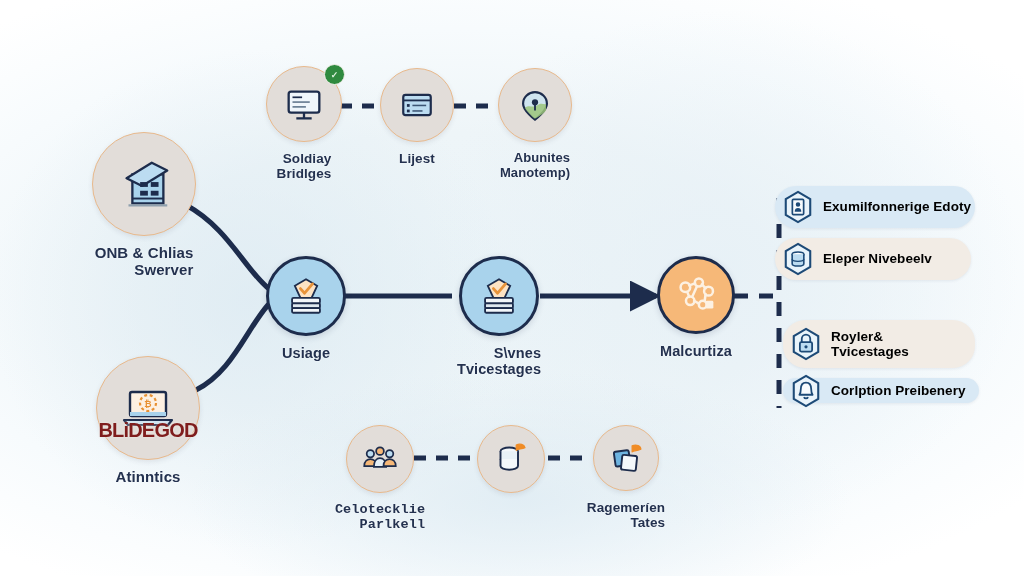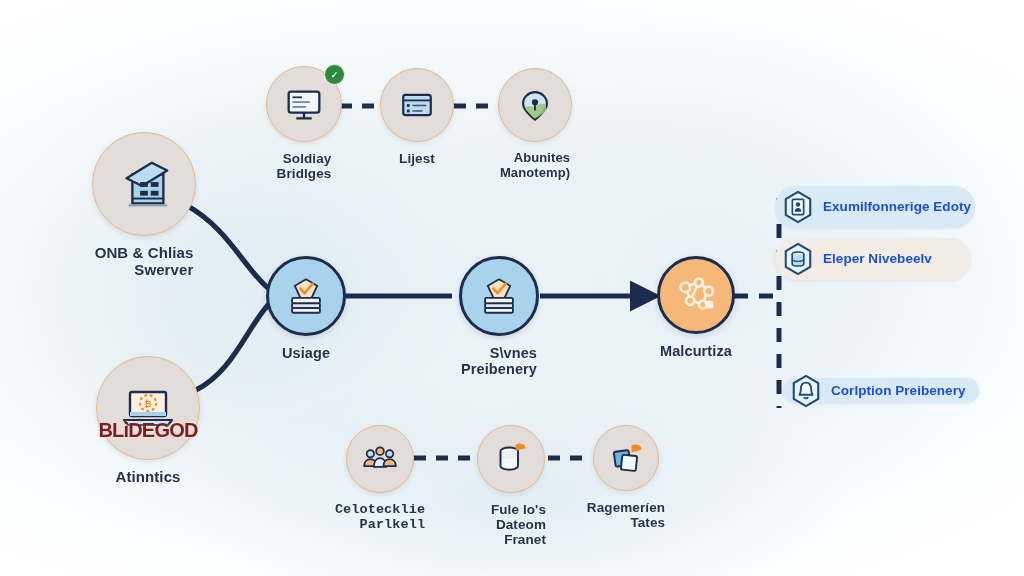--- a/index.html
+++ b/index.html
@@ -112,21 +112,21 @@
   .pill .pill-icon {
     flex: 0 0 auto;
     width: 34px;
     height: 36px;
     margin-right: 8px;
     display: flex;
     align-items: center;
     justify-content: center;
   }
   .pill .pill-label {
-    color: #1d4ed8;
+    color: #000000;
     font-size: 13.5px;
     font-weight: 700;
     line-height: 1.14;
     white-space: pre-line;
     letter-spacing: .05px;
   }
 </style>
 </head>
 <body>
 
@@ -265,21 +265,21 @@
     <div class="disc blue" style="width:80px; height:80px;">
       <svg width="52" height="52" viewBox="0 0 56 56">
         <path d="M28 10 L40 17 L34 30 L22 30 L16 17 Z" fill="#fde3c4" stroke="#1d2c4c" stroke-width="2"></path>
         <path d="M22 20 L26.5 25 L35 15" fill="none" stroke="#e8933a" stroke-width="3" stroke-linecap="round" stroke-linejoin="round"></path>
         <rect x="13" y="30" width="30" height="6" rx="1.6" fill="#f2f6fa" stroke="#1d2c4c" stroke-width="2"></rect>
         <rect x="13" y="36" width="30" height="5" rx="1.2" fill="#dfe8ef" stroke="#1d2c4c" stroke-width="2"></rect>
         <rect x="13" y="41" width="30" height="5" rx="1.2" fill="#f2f6fa" stroke="#1d2c4c" stroke-width="2"></rect>
       </svg>
     </div>
     <div class="node-label" style="font-size:14.5px;">S\vnes
-Preibenery</div>
+Tvicestages</div>
   </div>
 
   <div class="node" style="left:657px; top:256px; width:78px;">
     <div class="disc orange" style="width:78px; height:78px;">
       <svg width="54" height="54" viewBox="0 0 56 56">
         <g fill="none" stroke="#fdf1e2" stroke-width="2.6" stroke-linecap="round">
           <circle cx="17" cy="20" r="5"></circle>
           <circle cx="31" cy="15" r="4.2"></circle>
           <circle cx="41" cy="24" r="4.6"></circle>
           <circle cx="22" cy="34" r="4.4"></circle>
@@ -314,22 +314,20 @@
 
   <div class="node" style="left:476px; top:425px; width:70px;">
     <div class="disc beige" style="width:68px; height:68px;">
       <svg width="42" height="42" viewBox="0 0 48 48">
         <ellipse cx="22" cy="15" rx="10" ry="4.2" fill="#f4f8fb" stroke="#1d2c4c" stroke-width="2.2"></ellipse>
         <path d="M12 15 L12 24 A10 4.2 0 0 0 32 24 L32 15" fill="#e8f1f7" stroke="#1d2c4c" stroke-width="2.2"></path>
         <path d="M12 24 L12 32 A10 4.2 0 0 0 32 32 L32 24" fill="#f4f8fb" stroke="#1d2c4c" stroke-width="2.2"></path>
         <path d="M30 8 C34 6 39 7 40 11 C36 13 32 12 30 14 Z" fill="#f08c26" stroke="#f08c26" stroke-width="1.4" stroke-linejoin="round"></path>
       </svg>
     </div>
-    <div class="node-label" style="font-size:13.5px;">Fule lo's Dateom
-Franet</div>
   </div>
 
   <div class="node" style="left:592px; top:425px; width:68px;">
     <div class="disc beige" style="width:66px; height:66px;">
       <svg width="42" height="42" viewBox="0 0 48 48">
         <rect x="11" y="16" width="17" height="17" rx="2" fill="#6db3e0" stroke="#1d2c4c" stroke-width="2.2" transform="rotate(-8 19 24)"></rect>
         <rect x="19" y="21" width="17" height="17" rx="2" fill="#f4f8fb" stroke="#1d2c4c" stroke-width="2.2" transform="rotate(6 27 29)"></rect>
         <path d="M31 10 C36 8 41 10 41 14 C37 16 33 15 31 17 Z" fill="#f08c26" stroke="#f08c26" stroke-width="1.4" stroke-linejoin="round"></path>
       </svg>
     </div>
@@ -354,20 +352,32 @@
       <svg width="32" height="34" viewBox="0 0 34 36">
         <path d="M17 2 L30 9.5 L30 26.5 L17 34 L4 26.5 L4 9.5 Z" fill="#e9f4fb" stroke="#1d4a77" stroke-width="2.2"></path>
         <ellipse cx="17" cy="13" rx="6.2" ry="2.5" fill="#ffffff" stroke="#1d4a77" stroke-width="1.7"></ellipse>
         <path d="M10.8 13 L10.8 23 A6.2 2.5 0 0 0 23.2 23 L23.2 13" fill="#bcdcf1" stroke="#1d4a77" stroke-width="1.7"></path>
         <path d="M10.8 18 A6.2 2.5 0 0 0 23.2 18" fill="none" stroke="#1d4a77" stroke-width="1.5"></path>
       </svg>
     </div>
     <div class="pill-label">Eleper Nivebeelv</div>
   </div>
 
+  <div class="pill" style="left:783px; top:320px; width:192px; height:48px; background:#f2ece5;">
+    <div class="pill-icon">
+      <svg width="32" height="34" viewBox="0 0 34 36">
+        <path d="M17 2 L30 9.5 L30 26.5 L17 34 L4 26.5 L4 9.5 Z" fill="#e9f4fb" stroke="#1d4a77" stroke-width="2.2"></path>
+        <path d="M12.5 16 L12.5 12.5 a4.5 4.5 0 0 1 9 0 L21.5 16" fill="none" stroke="#1d4a77" stroke-width="1.9"></path>
+        <rect x="10.5" y="16" width="13" height="10" rx="1.6" fill="#bcdcf1" stroke="#1d4a77" stroke-width="1.9"></rect>
+        <circle cx="17" cy="21" r="1.7" fill="#1d4a77"></circle>
+      </svg>
+    </div>
+    <div class="pill-label">Royler&amp;
+Tvicestages</div>
+  </div>
 
   <div class="pill" style="left:783px; top:378px; width:196px; height:25px; background:#d9e9f5;">
     <div class="pill-icon">
       <svg width="32" height="34" viewBox="0 0 34 36">
         <path d="M17 2 L30 9.5 L30 26.5 L17 34 L4 26.5 L4 9.5 Z" fill="#eaf4fb" stroke="#1d4a77" stroke-width="2.2"></path>
         <path d="M17 9 C21 9 22.5 12 22.5 16 C22.5 20 24 22 24 22 L10 22 C10 22 11.5 20 11.5 16 C11.5 12 13 9 17 9 Z" fill="#f7fbfe" stroke="#1d4a77" stroke-width="1.9" stroke-linejoin="round"></path>
         <path d="M14.8 24.5 a2.4 2.4 0 0 0 4.4 0" fill="none" stroke="#1d4a77" stroke-width="1.9"></path>
       </svg>
     </div>
     <div class="pill-label">Corlption Preibenery</div>

